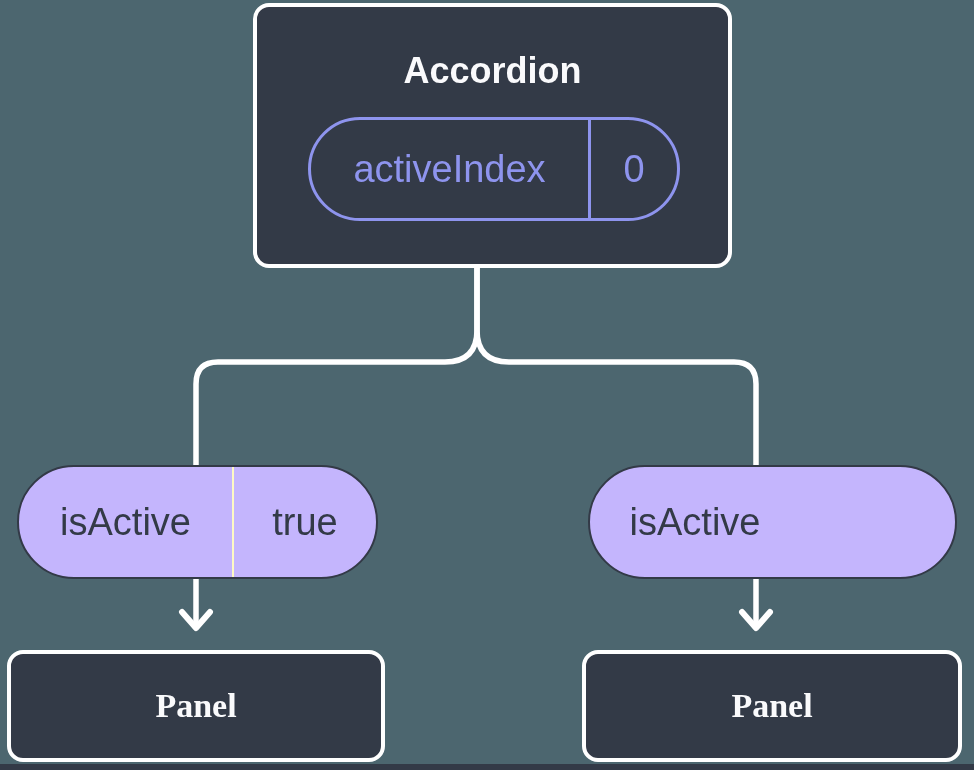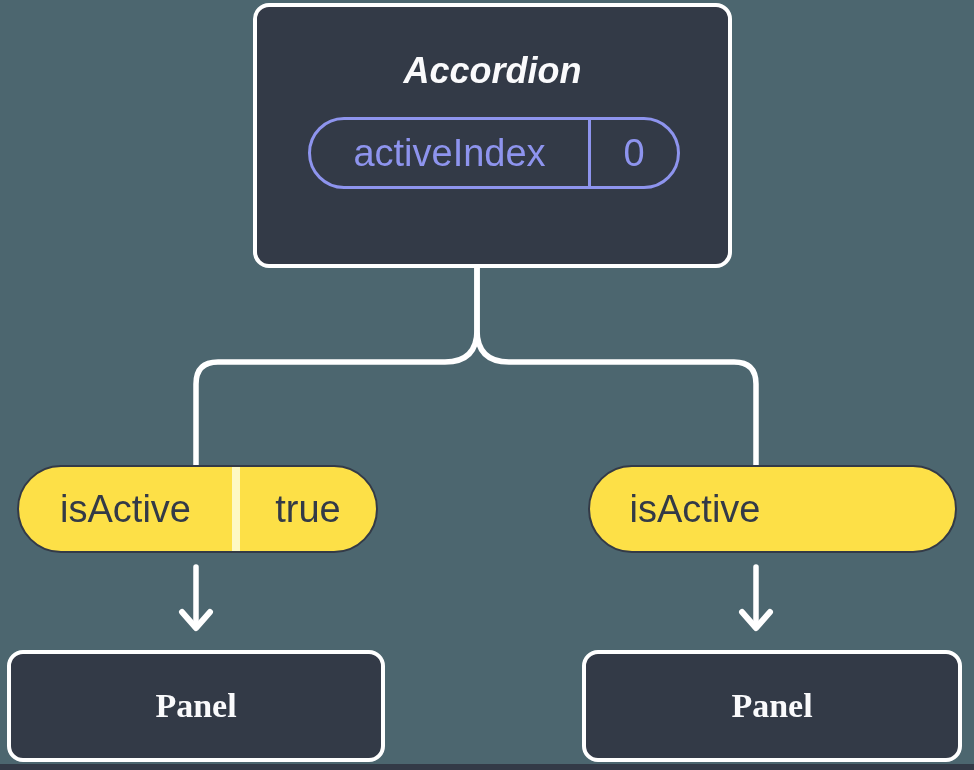--- a/index.html
+++ b/index.html
@@ -30,52 +30,51 @@
   .root-node { left: 253px; top: 3px; width: 479px; height: 265px; }
   .root-title {
     position: absolute;
     left: 0; top: 42px;
     width: 100%;
     text-align: center;
     color: #fafafc;
     font-size: 36px;
     font-weight: 600;
     line-height: 1.2;
-    font-style: italic;
   }
   .pill {
     position: absolute;
     display: flex;
     box-sizing: border-box;
     border-radius: 60px;
     overflow: hidden;
     align-items: stretch;
   }
   .pill .cell {
     display: flex;
     align-items: center;
     justify-content: center;
     font-size: 38px;
     line-height: 1;
   }
   .prop-pill {
     left: 51px; top: 110px;
-    width: 372px; height: 72px;
+    width: 372px; height: 104px;
     border: 3px solid #8e94ee;
     color: #8e94ee;
   }
   .prop-pill .cell-name { width: 277px; }
   .prop-pill .cell-value { flex: 1; border-left: 3px solid #8e94ee; }
   .state-pill {
-    background: #fde047;
+    background: #c4b5fd;
     border: 2px solid #333a47;
     color: #333a47;
-    height: 88px;
+    height: 114px;
   }
-  .state-pill .cell-value { flex: 1; border-left: 8px solid #fef9c3; text-align: right; }
+  .state-pill .cell-value { flex: 1; border-left: 2px solid #fef9c3; text-align: right; }
   .state-pill-left  { left: 17px;  top: 465px; width: 361px; }
   .state-pill-left  .cell-name { width: 213px; }
   .state-pill-right { left: 588px; top: 465px; width: 369px; }
   .state-pill-right .cell-name { width: 210px; }
   .panel-node {
     display: flex;
     align-items: center;
     justify-content: center;
     color: #fafafc;
     font-size: 34px;

